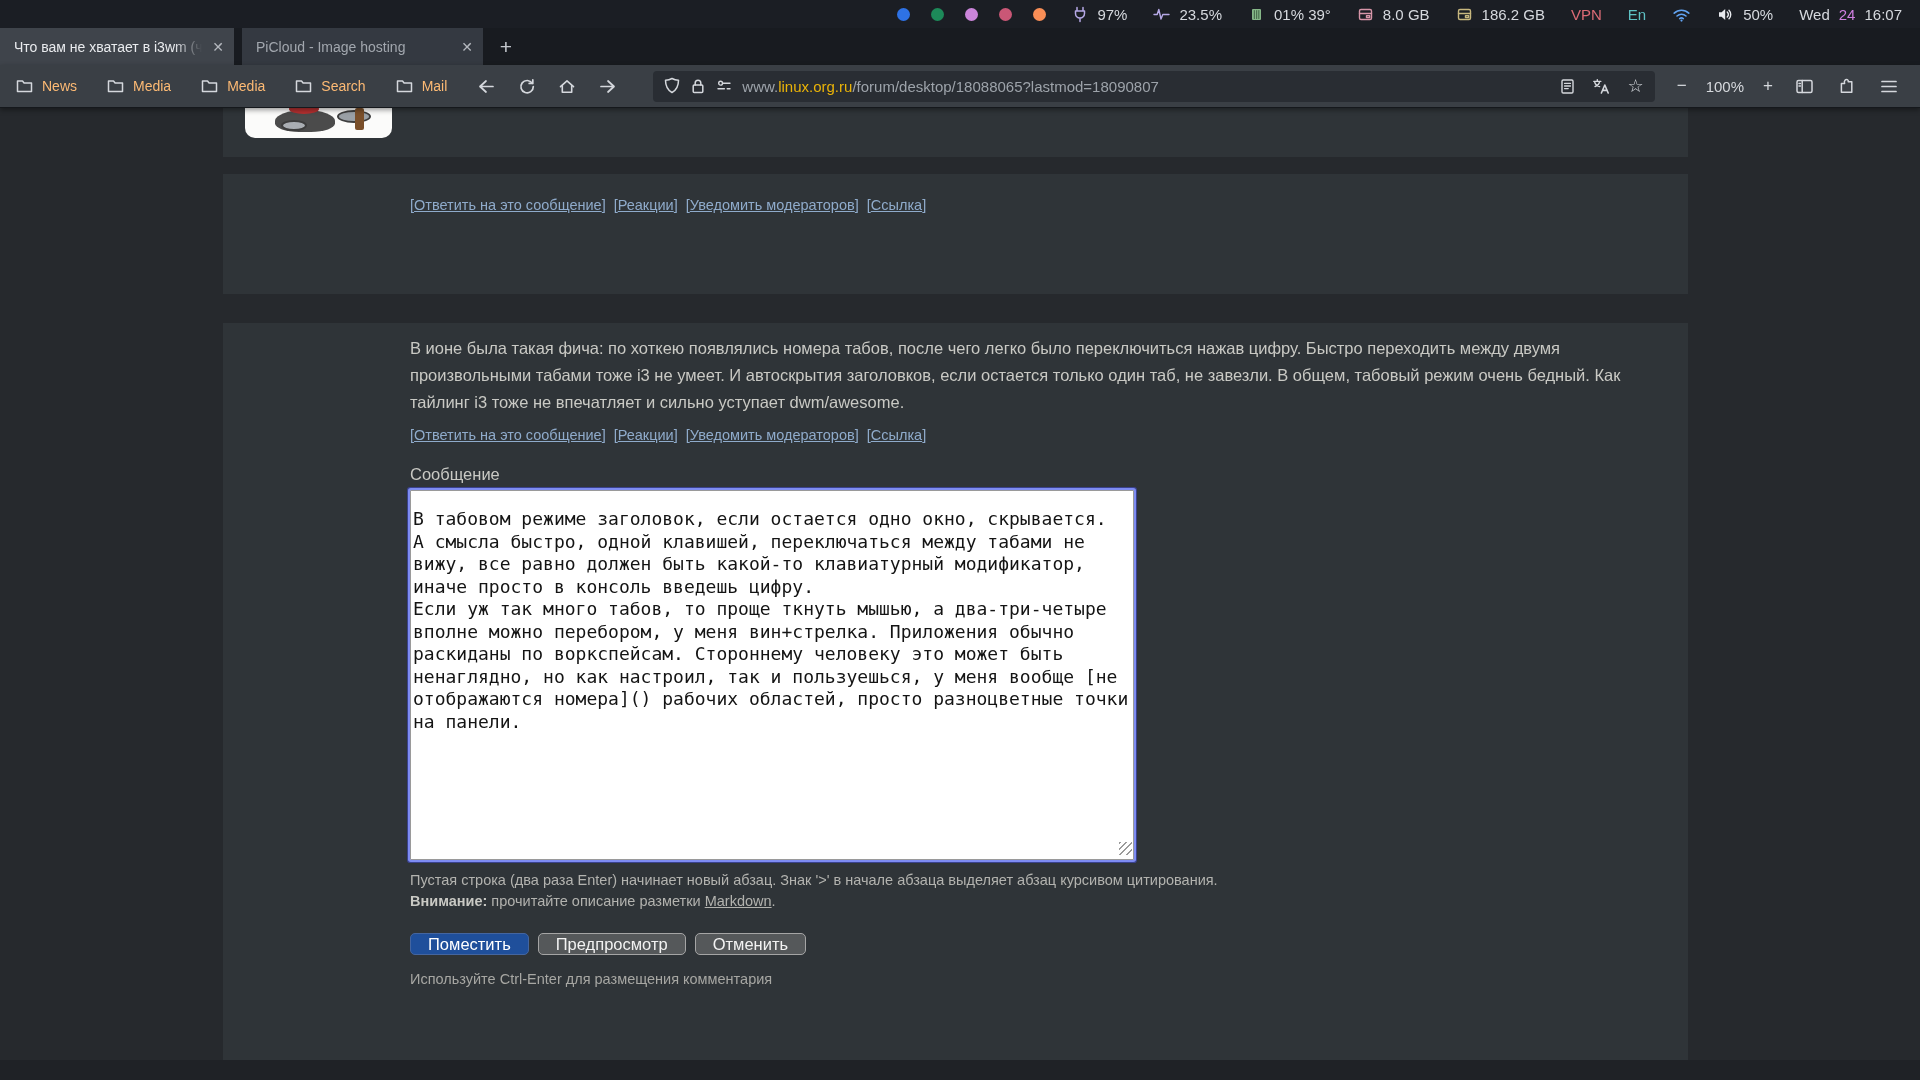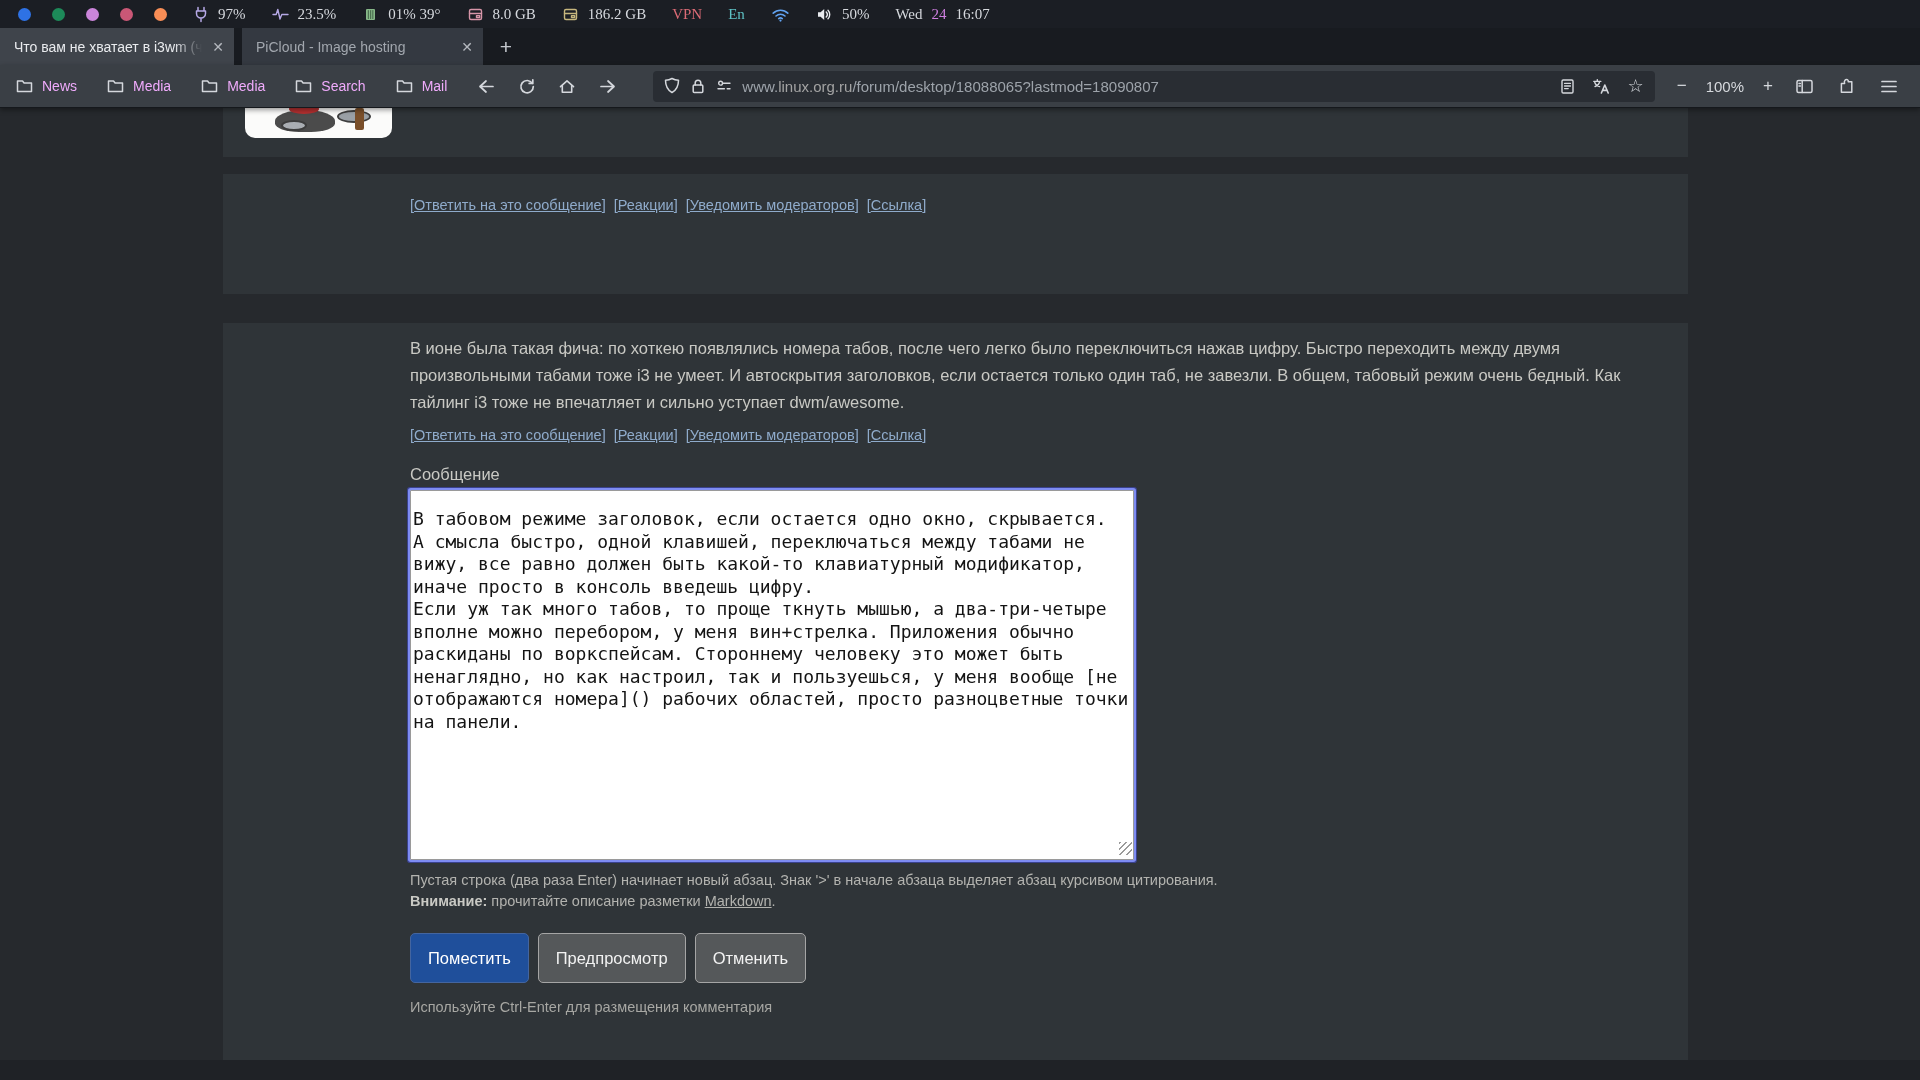--- a/index.html
+++ b/index.html
@@ -1,22 +1,22 @@
 <!DOCTYPE html>
 <html><head>
 <meta charset="utf-8">
 <style>
   * { box-sizing: border-box; }
   html,body { margin:0; padding:0; width:1920px; height:1080px; overflow:hidden;
     background:#26292d; font-family:"Liberation Sans", sans-serif; }
 
   
   .sysbar { height:28px; background:#1b1e24; display:flex; align-items:center;
-    justify-content:flex-start; padding:0 18px;
-    font-family:Liberation Serif, serif; font-size:15px; color:#d6d9de; }
+    justify-content:flex-end; padding:0 18px;
+    font-family:Liberation Sans, sans-serif; font-size:15px; color:#d6d9de; }
   .ws { display:flex; gap:21px; align-items:center; }
   .ws-dot { width:13px; height:13px; border-radius:50%; background:#888; }
   .status { display:flex; align-items:center; }
   .sgroup { display:flex; align-items:center; gap:9px; margin-left:26px; }
   .sgroup svg { display:block; }
   .c-vpn { color:#dc6b76; }
   .c-lang { color:#5ec1c4; }
   .c-day { color:#cf7fe0; }
 
   
@@ -28,27 +28,27 @@
     -webkit-mask-image:linear-gradient(90deg,#000 85%,transparent); }
   .tab-close { color:#b4b8be; font-size:14px; flex:0 0 auto; cursor:default; }
   .newtab { width:46px; display:flex; align-items:center; justify-content:center;
     color:#c3c7cd; font-size:21px; }
 
   
   .navbar { height:43px; background:#3a3f45; display:flex; align-items:center;
     padding:0 16px; border-bottom:1px solid #15181c; position:relative; z-index:2;
     box-shadow:0 2px 5px rgba(0,0,0,.4); }
   .bm { display:flex; align-items:center; gap:9px; margin-right:30px;
-    color:#f0abfc; font-size:14px; }
+    color:#fdba74; font-size:14px; }
   .nav-btn { margin-right:22px; display:flex; align-items:center; }
   .nav-btn:first-of-type { margin-left:96px; }
   .urlbar { flex:1; height:31px; background:#292d33; border-radius:4px; display:flex;
     align-items:center; padding:0 11px; margin-left:14px; gap:10px; font-size:15px; min-width:0; }
   .url-text { white-space:nowrap; color:#9da3aa; overflow:hidden; }
-  .url-domain { color:#a3a3a3; }
+  .url-domain { color:#eab308; }
   .url-right { margin-left:auto; display:flex; gap:17px; align-items:center; }
   .star-glyph { color:#d5d8dd; font-size:18px; line-height:1; }
   .zoomctl { display:flex; align-items:center; gap:19px; margin:0 22px; color:#d6d9dd; font-size:15px; }
   .zoombtn { font-size:17px; }
   .right-icons { display:flex; gap:24px; align-items:center; margin-right:6px; }
 
   
   .content { position:relative; height:972px; background:#26292d; }
   .card { width:1465px; margin-left:223px; background:#2f3438; }
   #card1 { height:49px; position:relative; }
@@ -77,21 +77,21 @@
     overflow:hidden; white-space:pre-wrap; word-break:normal; }
   .grip { position:absolute; right:10px; bottom:5px; width:13px; height:13px;
     background:repeating-linear-gradient(135deg,#9a9a9a 0 1.5px,transparent 1.5px 4.5px); }
 
   .hint { margin-top:12px; font-size:14.5px; color:#b3b3af; }
   .hint2 { margin-top:5px; font-size:14.5px; color:#b3b3af; }
   .hint2 b { color:#c9c9c4; }
   .hint-link { text-decoration:underline; cursor:pointer; }
 
   .btn-row { margin-top:24px; display:flex; gap:9px; }
-  .btn { height:50px; padding:0 17px; font-size:16.5px; border-radius:5px;
+  .btn { height:22px; padding:0 17px; font-size:16.5px; border-radius:5px;
     font-family:"Liberation Sans", sans-serif; cursor:pointer; }
   .btn-primary { background:#1f4f9b; border:1px solid #44659f; color:#ffffff; }
   .btn-gray { background:#55585a; border:1px solid #a5a5a5; color:#f2f2f2; }
   .footer-hint { margin-top:16px; font-size:14.5px; color:#a7a7a3; }
 
   .page-bottom { position:absolute; left:0; bottom:0; width:100%; height:20px; background:#1f2226; }
 
   svg { stroke-linecap:round; stroke-linejoin:round; }
 </style>
 </head>

